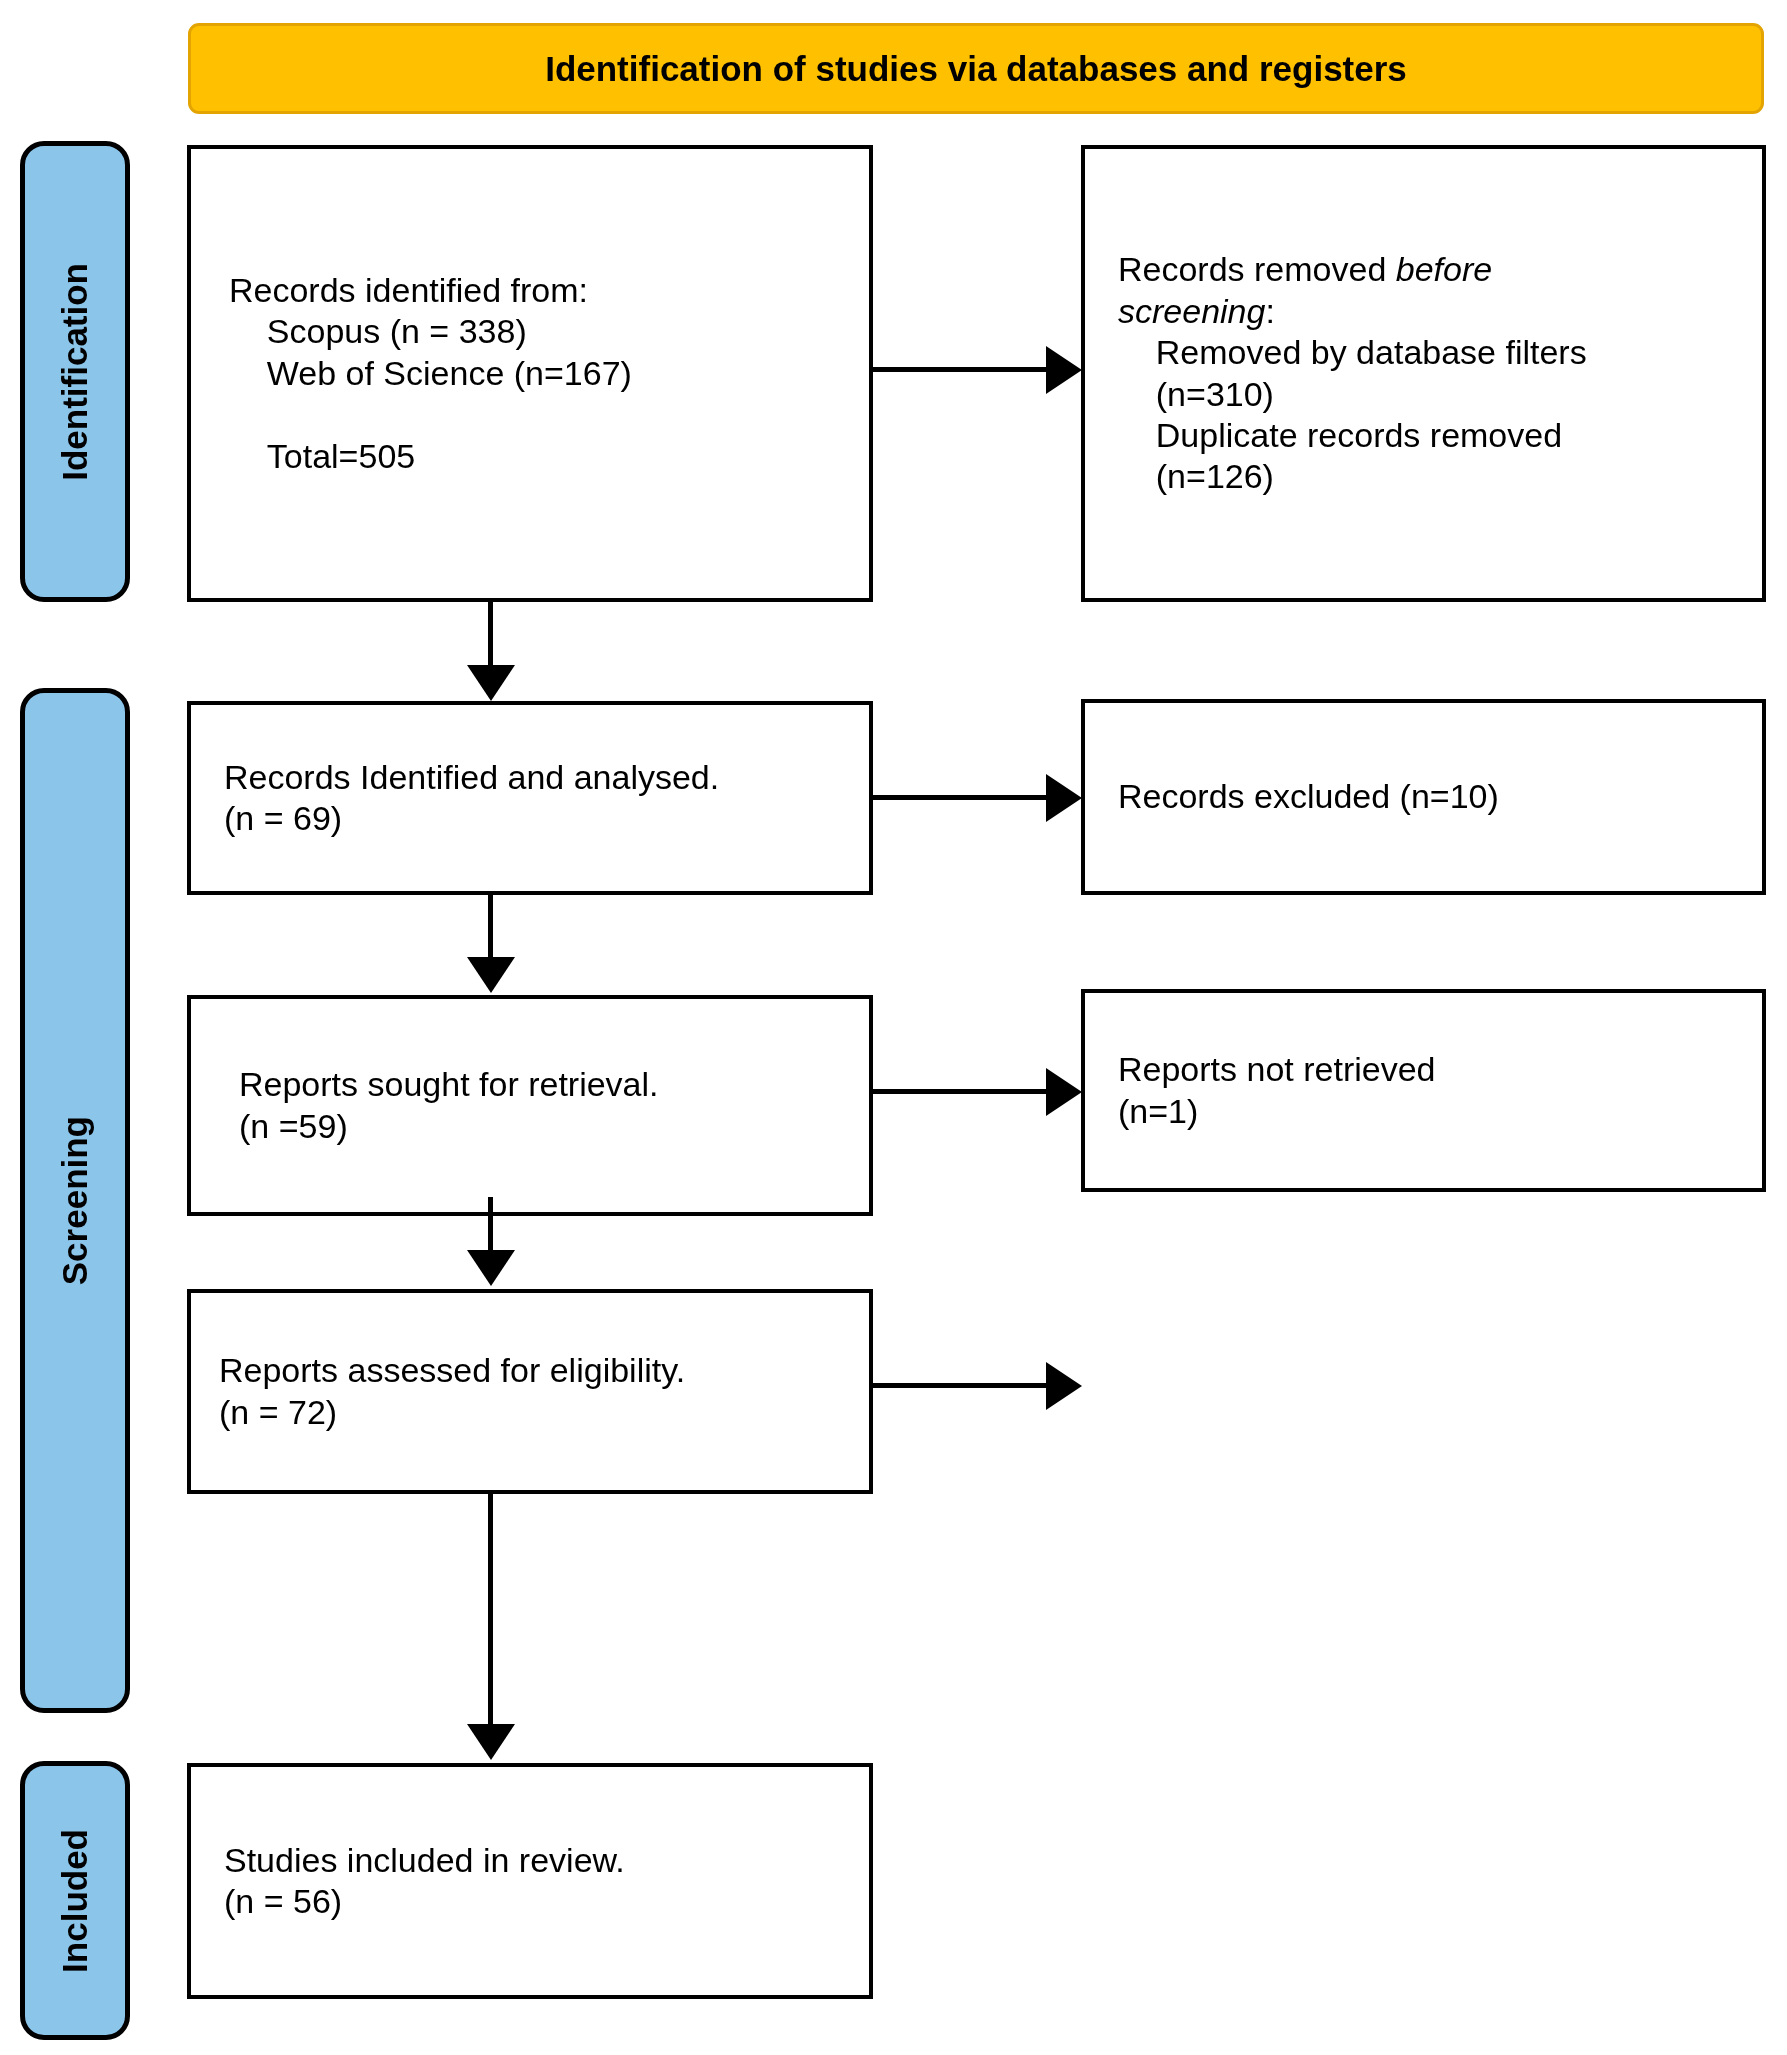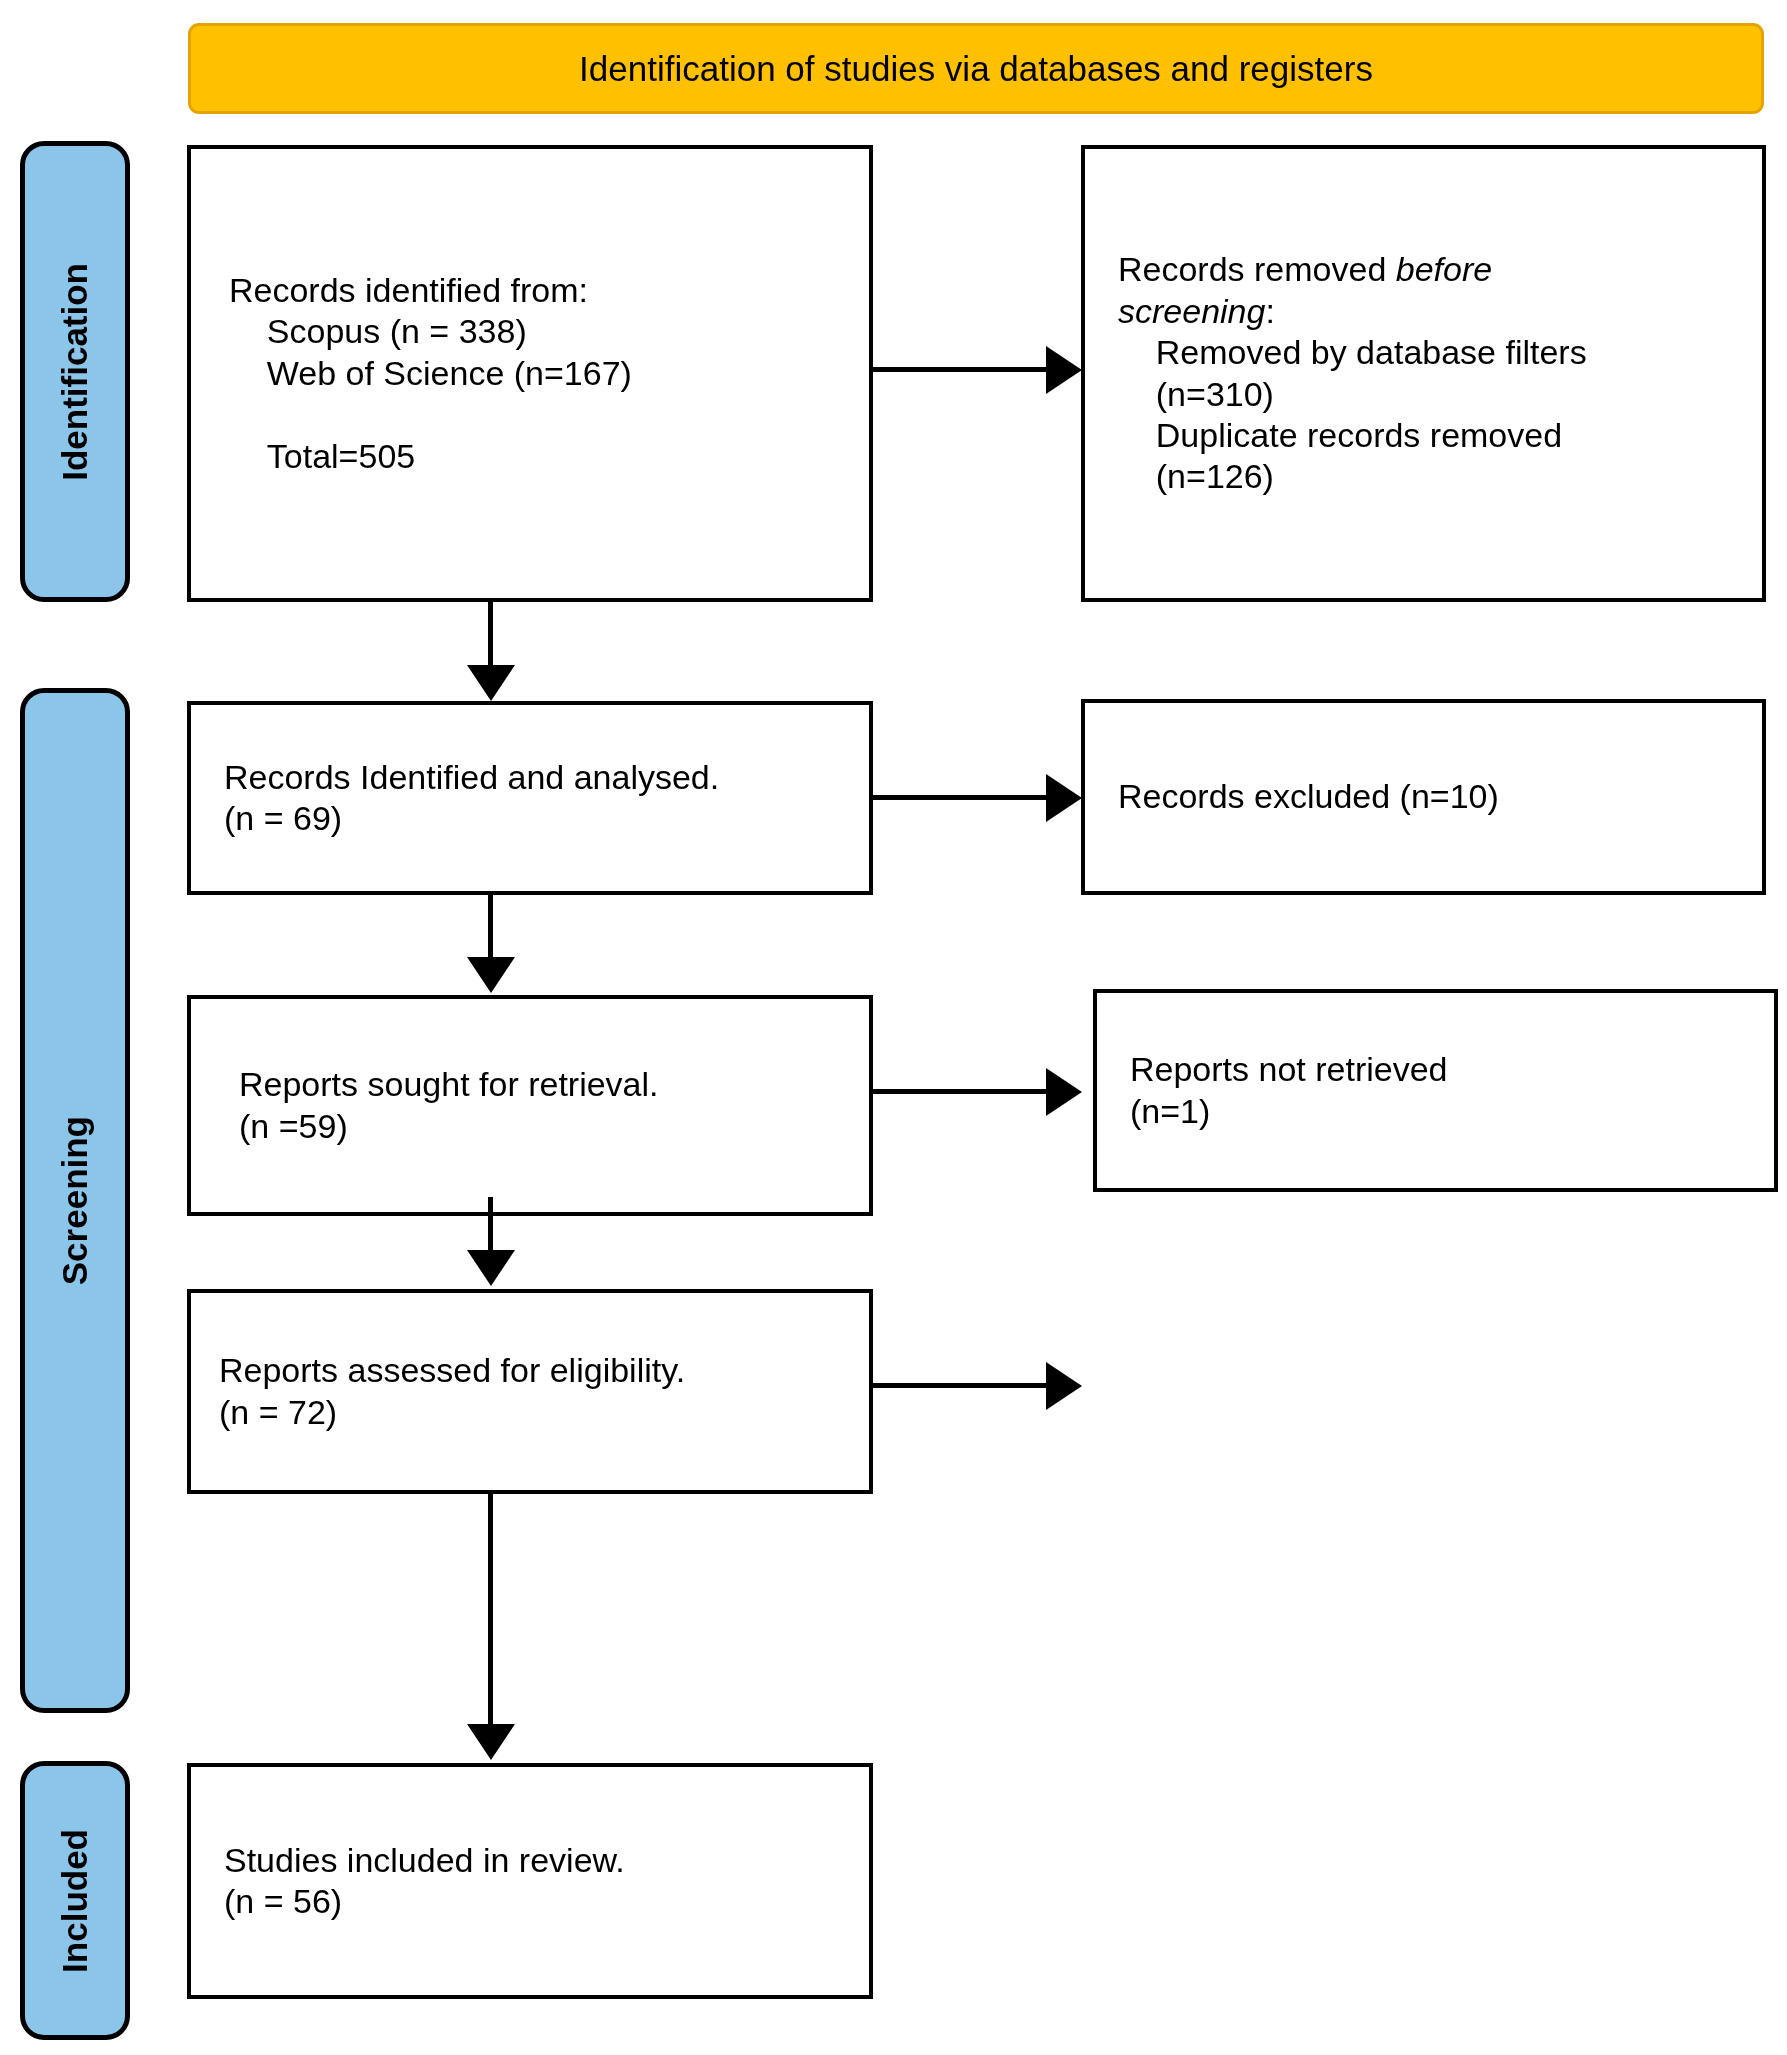--- a/index.html
+++ b/index.html
@@ -28,21 +28,21 @@
     height: 91px;
     background: #FFC000;
     border: 3.5px solid #E3A401;
     border-radius: 11px;
     display: flex;
     align-items: center;
     justify-content: center;
   }
   .banner-title {
     font-size: 35px;
-    font-weight: normal;
+    font-weight: bold;
     color: #000000;
     letter-spacing: 0px;
     white-space: nowrap;
   }
 
   
   .stage {
     position: absolute;
     left: 19.5px;
     width: 110px;
@@ -89,21 +89,21 @@
   
   #box-identified    { left: 187px; top: 145px;  width: 686px;  height: 457px; padding-left: 38px; }
   #box-screened      { left: 187px; top: 701px; width: 686px;  height: 194px; }
   #box-sought        { left: 187px; top: 995px; width: 686px;  height: 221px; padding-left: 48px; }
   #box-assessed      { left: 187px; top: 1289px; width: 686px;  height: 205px; padding-left: 28px; }
   #box-included      { left: 187px; top: 1763px; width: 686px;  height: 236px; }
 
   
   #box-removed       { left: 1081px; top: 145px;  width: 685px; height: 457px; }
   #box-rec-excluded  { left: 1081px; top: 699px; width: 685px; height: 196px; }
-  #box-not-retrieved { left: 1081px; top: 974px; width: 685px; height: 203px; margin-left: 12px; }
+  #box-not-retrieved { left: 1081px; top: 974px; width: 685px; height: 203px; }
   #box-rep-excluded  { left: 1081px; top: 1197px; width: 685px;
                        height: 0; }
 
   
   #box-not-retrieved { top: 989px; height: 203px; }
   #box-rep-excluded  { top: 1336px; height: 203px; }
 
   
   .arrow-v-line {
     position: absolute;

